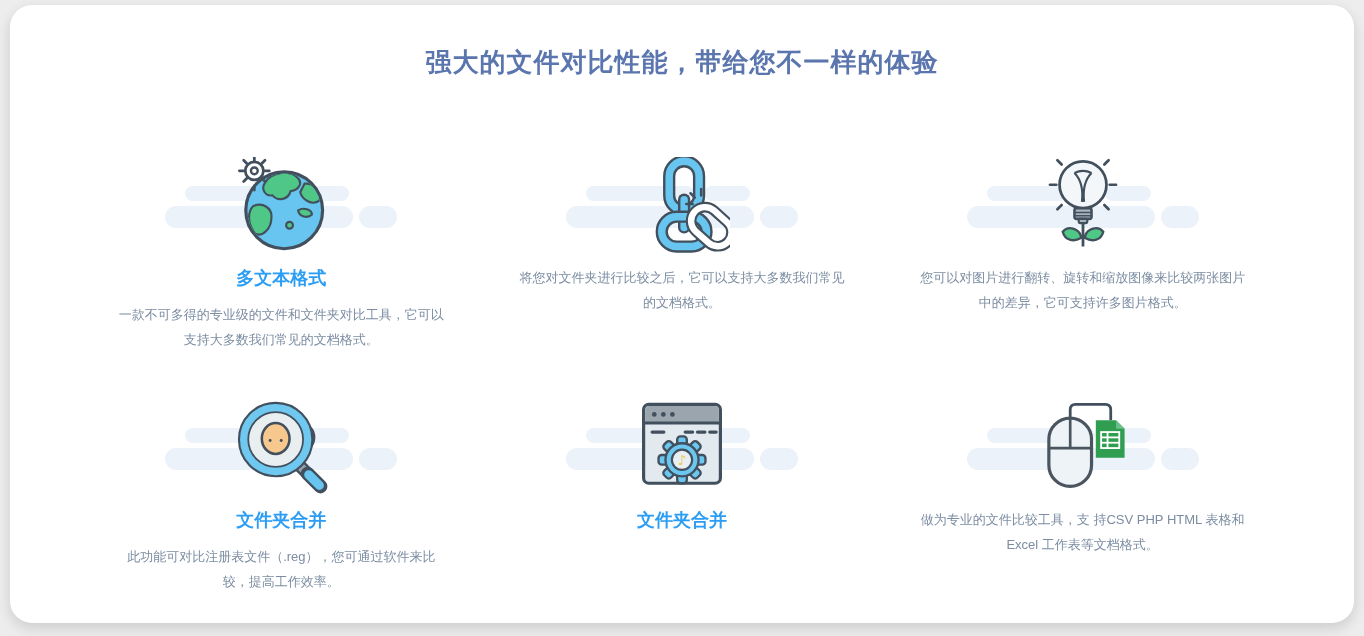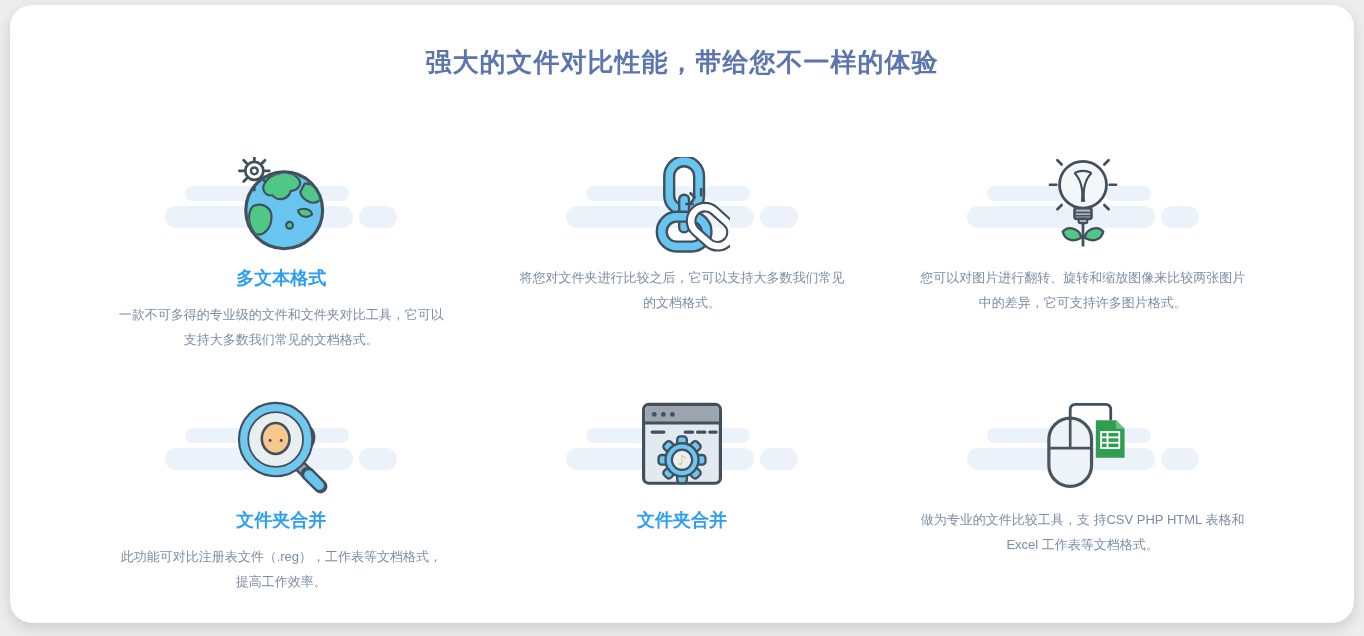--- a/index.html
+++ b/index.html
@@ -204,21 +204,21 @@
           <circle cx="40" cy="38" r="34.4" fill="none" stroke="#42505e" stroke-width="2"></circle>
           <circle cx="40" cy="38" r="25.7" fill="none" stroke="#42505e" stroke-width="1.7"></circle>
           <g>
             <ellipse cx="40" cy="37" rx="13" ry="14.5" fill="#f6c88e" stroke="#42505e" stroke-width="2.4"></ellipse>
             <circle cx="34.8" cy="39" r="1.4" fill="#42505e"></circle>
             <circle cx="45.2" cy="39" r="1.4" fill="#42505e"></circle>
           </g>
         </svg>
       </div>
       <div class="feature-title">文件夹合并</div>
-      <p class="feature-desc">此功能可对比注册表文件（.reg），工作表等文档格式，提高工作效率。</p>
+      <p class="feature-desc">此功能可对比注册表文件（.reg），您可通过软件来比较，提高工作效率。</p>
     </div>
 
     <div class="feature">
       <div class="icon-wrap">
         <div class="cloud">
             <span class="p1"></span>
             <span class="p2"></span>
             <span class="p3"></span>
             <span class="p4"></span>
           </div>

